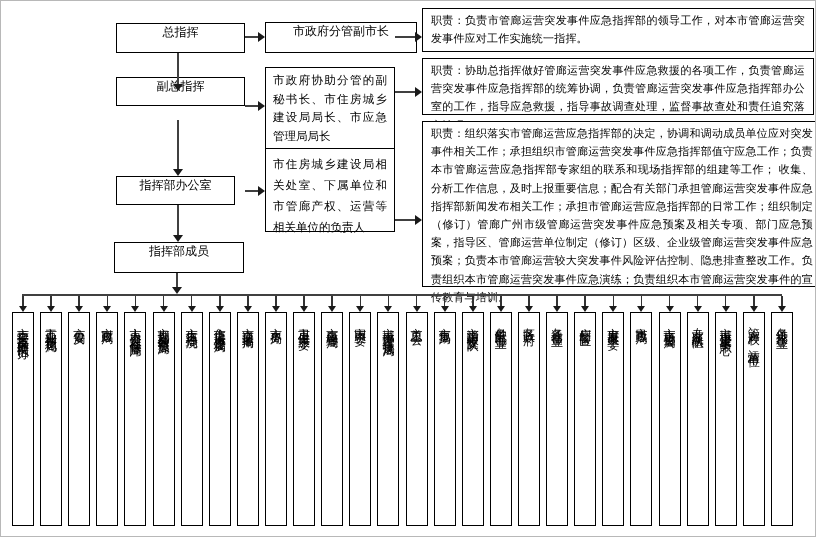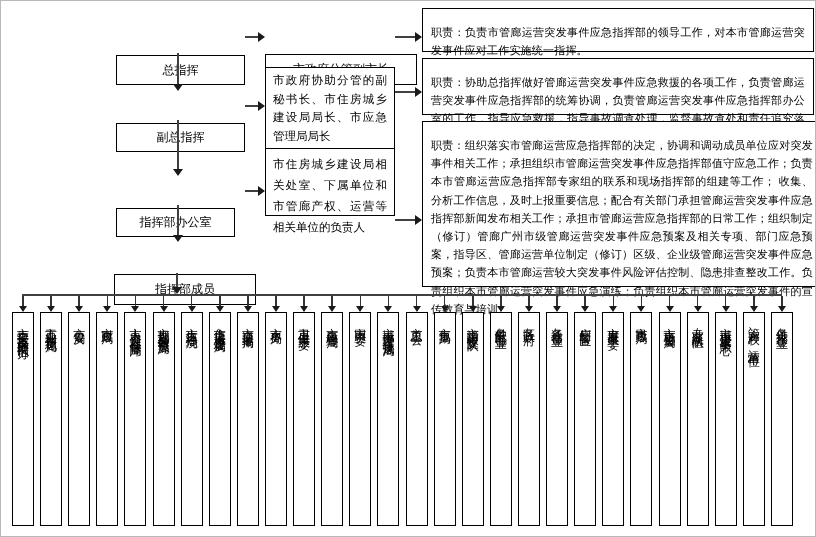--- a/index.html
+++ b/index.html
@@ -14,32 +14,31 @@
     overflow:hidden;
   }
   .box{
     position:absolute;
     border:1px solid #000;
     background:#fff;
     box-sizing:border-box;
     font-size:12px;
   }
   .center{
-    display:flex;align-items:center;justify-content:center;
+    display:flex;justify-content:center;
     text-align:center;
-    margin-top:32px;
   }
   .para{
     padding:3px 7px;
     line-height:19px;
     font-size:11.5px;
     text-align:justify;
   }
   .duty{
-    padding:14px 8px;
+    padding:2px 8px;
     font-size:11px;
     line-height:18.2px;
     text-align:justify;
     letter-spacing:0.2px;
   }
   
   .arrow-down{position:absolute;display:flex;flex-direction:column;align-items:center;}
   .vstem{width:2px;background:#404040;}
   .vhead{width:0;height:0;border-left:5px solid transparent;border-right:5px solid transparent;border-top:7px solid #1a1a1a;}
   
@@ -70,35 +69,35 @@
   }
 </style>
 </head>
 <body>
 
 <div id="canvas">
 
   <div class="box center" style="left:115px;top:22px;width:129px;height:30px;">
     <span>总指挥</span>
   </div>
-  <div class="box center" style="left:115px;top:90px;width:129px;height:29px;">
+  <div class="box center" style="left:115px;top:76px;width:129px;height:29px;">
     <span>副总指挥</span>
   </div>
   <div class="box center" style="left:115px;top:175px;width:119px;height:29px;">
     <span>指挥部办公室</span>
   </div>
-  <div class="box center" style="left:113px;top:241px;width:142px;height:31px;font-family:Liberation Serif, serif;">
+  <div class="box center" style="left:113px;top:241px;width:130px;height:31px;font-family:Liberation Serif, serif;">
     <span>指挥部成员</span>
   </div>
 
   <div class="box center" style="left:264px;top:21px;width:152px;height:31px;">
     <span>市政府分管副市长</span>
   </div>
   <div class="box para" style="left:264px;top:66px;width:130px;height:88px;line-height:18.5px;">市政府协助分管的副秘书长、市住房城乡建设局局长、市应急管理局局长</div>
-  <div class="box para" style="left:264px;top:147px;width:130px;height:68px;line-height:21px;padding-top:5px;">市住房城乡建设局相关处室、下属单位和市管廊产权、运营等相关单位的负责人</div>
+  <div class="box para" style="left:264px;top:147px;width:130px;height:84px;line-height:21px;padding-top:5px;">市住房城乡建设局相关处室、下属单位和市管廊产权、运营等相关单位的负责人</div>
 
   <div class="box duty" style="left:421px;top:7px;width:392px;height:44px;">职责：负责市管廊运营突发事件应急指挥部的领导工作，对本市管廊运营突发事件应对工作实施统一指挥。</div>
   <div class="box duty" style="left:421px;top:57px;width:392px;height:57px;">职责：协助总指挥做好管廊运营突发事件应急救援的各项工作，负责管廊运营突发事件应急指挥部的统筹协调，负责管廊运营突发事件应急指挥部办公室的工作，指导应急救援，指导事故调查处理，监督事故查处和责任追究落实情况。</div>
   <div class="box duty" style="left:421px;top:120px;width:400px;height:166px;">职责：组织落实市管廊运营应急指挥部的决定，协调和调动成员单位应对突发事件相关工作；承担组织市管廊运营突发事件应急指挥部值守应急工作；负责本市管廊运营应急指挥部专家组的联系和现场指挥部的组建等工作； 收集、分析工作信息，及时上报重要信息；配合有关部门承担管廊运营突发事件应急指挥部新闻发布相关工作；承担市管廊运营应急指挥部的日常工作；组织制定（修订）管廊广州市级管廊运营突发事件应急预案及相关专项、部门应急预案，指导区、管廊运营单位制定（修订）区级、企业级管廊运营突发事件应急预案；负责本市管廊运营较大突发事件风险评估控制、隐患排查整改工作。负责组织本市管廊运营突发事件应急演练；负责组织本市管廊运营突发事件的宣传教育与培训。</div>
 
   <div class="arrow-down" style="left:172px;top:52px;">
     <div class="vstem" style="height:31px;"></div>
     <div class="vhead"></div>
   </div>
   <div class="arrow-down" style="left:172px;top:119px;">

